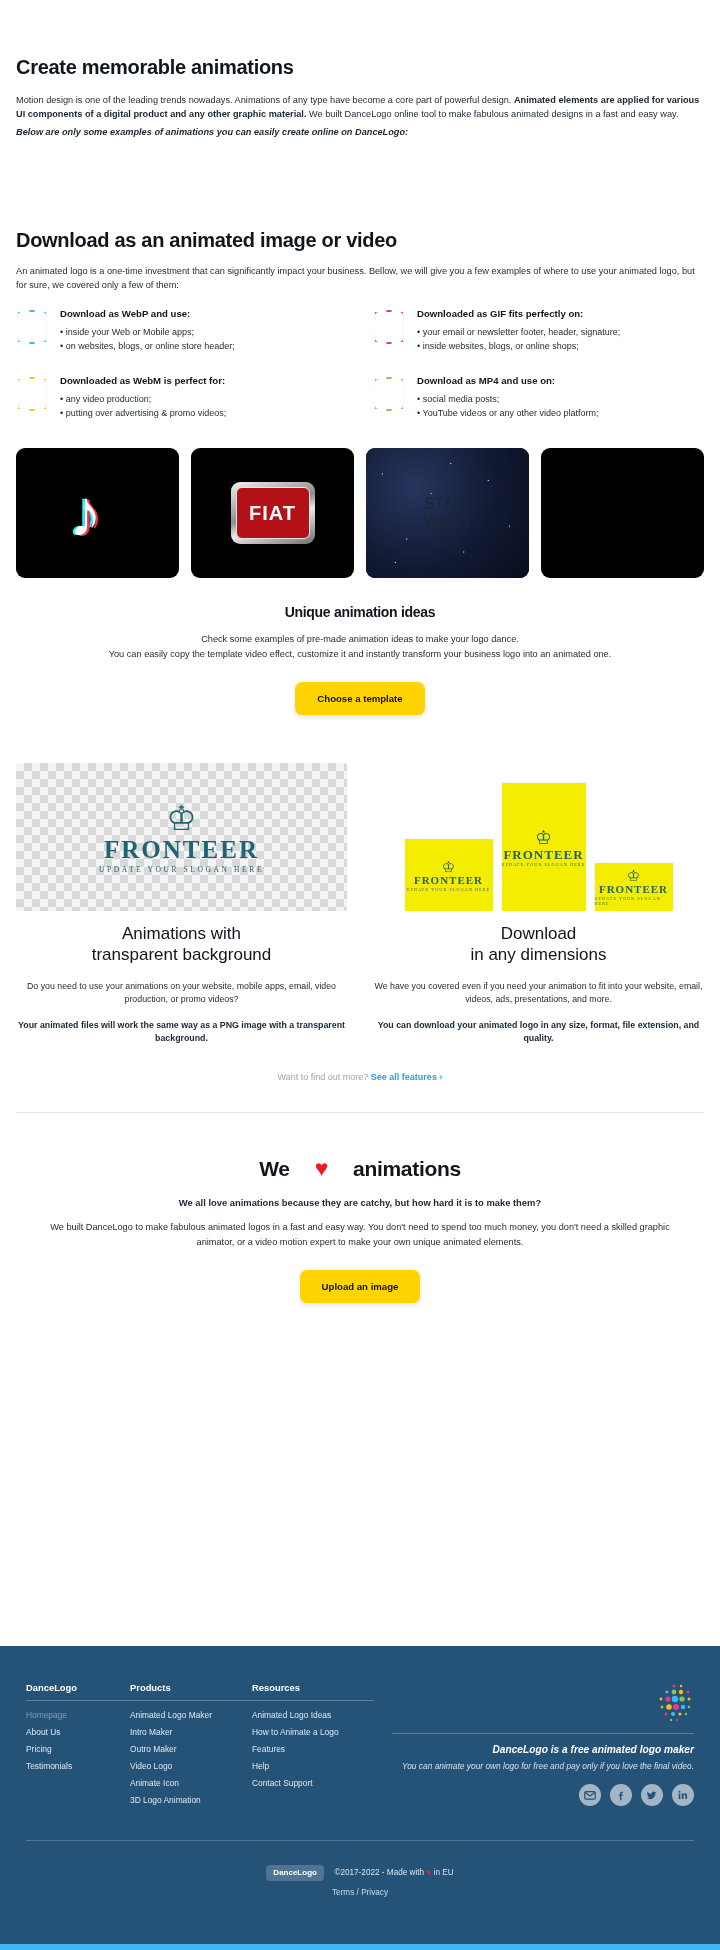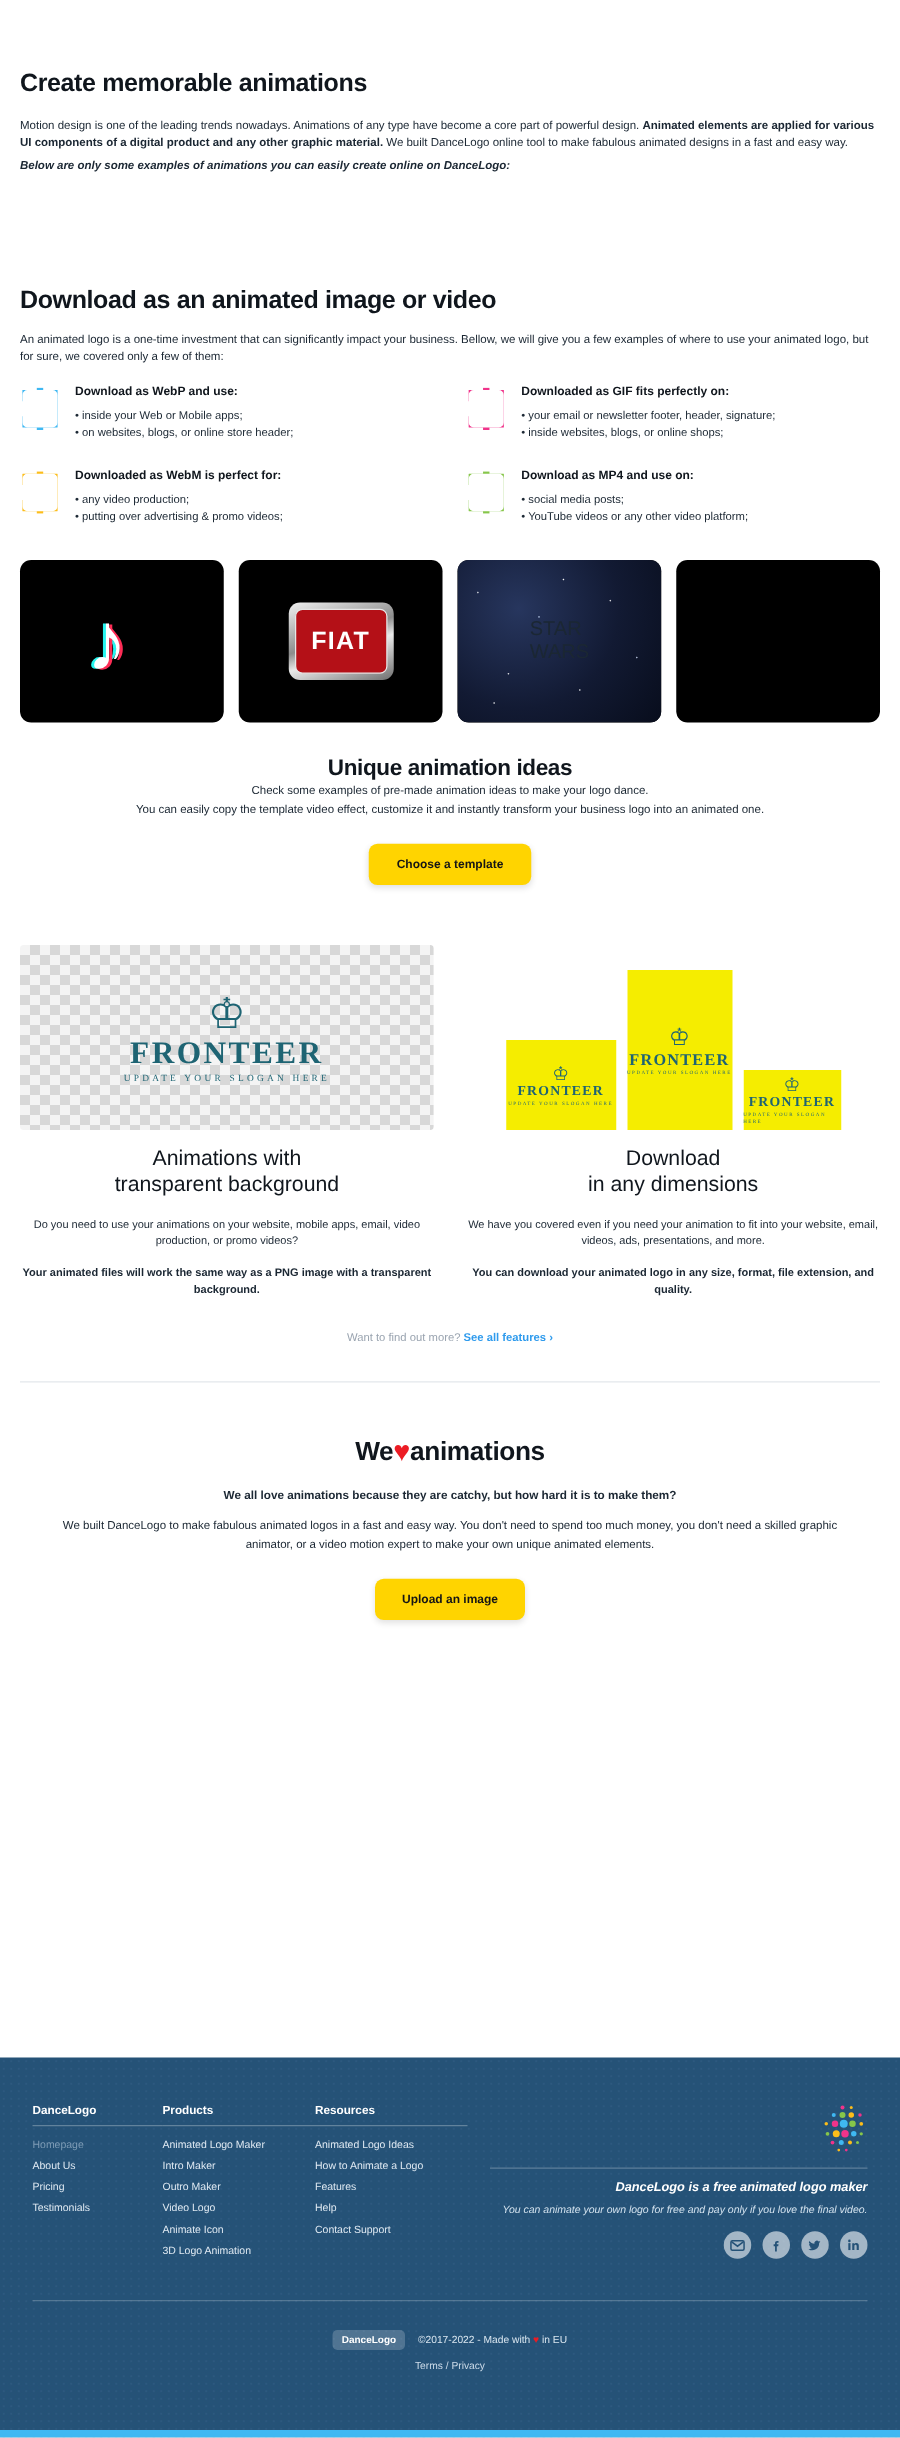--- a/index.html
+++ b/index.html
@@ -179,21 +179,21 @@
       radial-gradient(1px 1px at 40% 35%, #cfe1ff, transparent),
       radial-gradient(1px 1px at 60% 80%, #fff, transparent),
       radial-gradient(1px 1px at 75% 25%, #fff, transparent),
       radial-gradient(1px 1px at 88% 60%, #d8e6ff, transparent),
       radial-gradient(1px 1px at 52% 12%, #fff, transparent),
       radial-gradient(1px 1px at 18% 88%, #fff, transparent);
   }
 
   
   #ideas { text-align:center; padding-top: 26px; }
-  #ideas h2 { font-size: 18px; margin-bottom: 0; }
+  #ideas h2 { font-size: 14px; margin-bottom: 12px; }
   #ideas p { font-size: 9.2px; line-height: 15px; }
   .btn-yellow {
     display:inline-block; margin-top: 20px;
     background: #ffd400; color:#151515;
     font-size: 9.6px; font-weight: 700;
     padding: 11px 22px; border-radius: 7px; border: none;
     box-shadow: 0 2px 5px rgba(0,0,0,.12);
     cursor: pointer;
   }
 
@@ -239,21 +239,21 @@
     line-height: 1.25; margin-top: 12px;
   }
   .feat p { text-align:center; font-size: 8.8px; line-height: 13.5px; margin-top: 14px; }
   .feat p.bold { font-weight: 700; margin-top: 12px; }
   .more-link { text-align:center; font-size: 9px; color:#9aa4b0; margin-top: 26px; }
   .more-link a { color:#2f9bed; font-weight:700; text-decoration:none; }
   .divider { height:1px; background:#e3e7ec; margin: 30px 16px 0; }
 
   
   #love { text-align:center; padding-top: 44px; }
-  #love h2 { font-size: 21px; display:flex; align-items:center; justify-content:center; gap: 0; }
+  #love h2 { font-size: 21px; display:flex; align-items:center; justify-content:center; gap: 25px; }
   #love .heart { color:#ec1c24; font-size: 23px; line-height: 1; }
   #love .sub { font-size: 9.4px; font-weight:700; margin-top: 16px; }
   #love .desc { font-size: 9.2px; line-height: 15px; margin-top: 12px; padding: 0 20px; }
 
   
   footer {
     position:absolute; left:0; right:0; top: 1646px; height: 304px;
     background:
       radial-gradient(#2d597f 0.7px, transparent 0.7px) 0 0/6px 6px,
       #255277;

